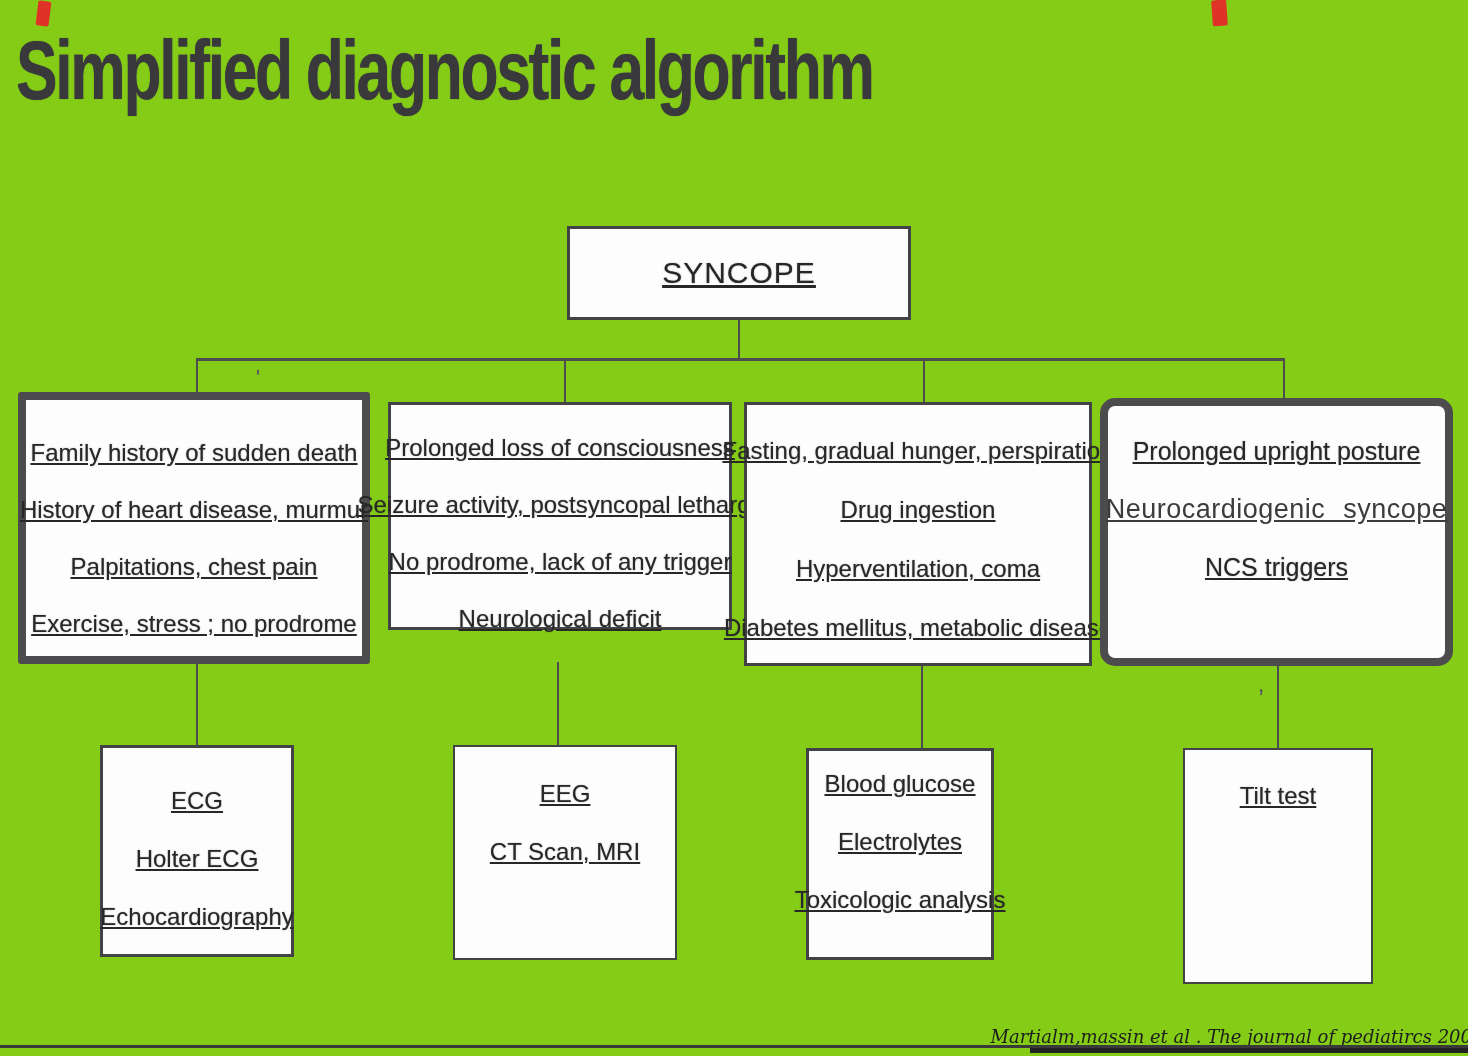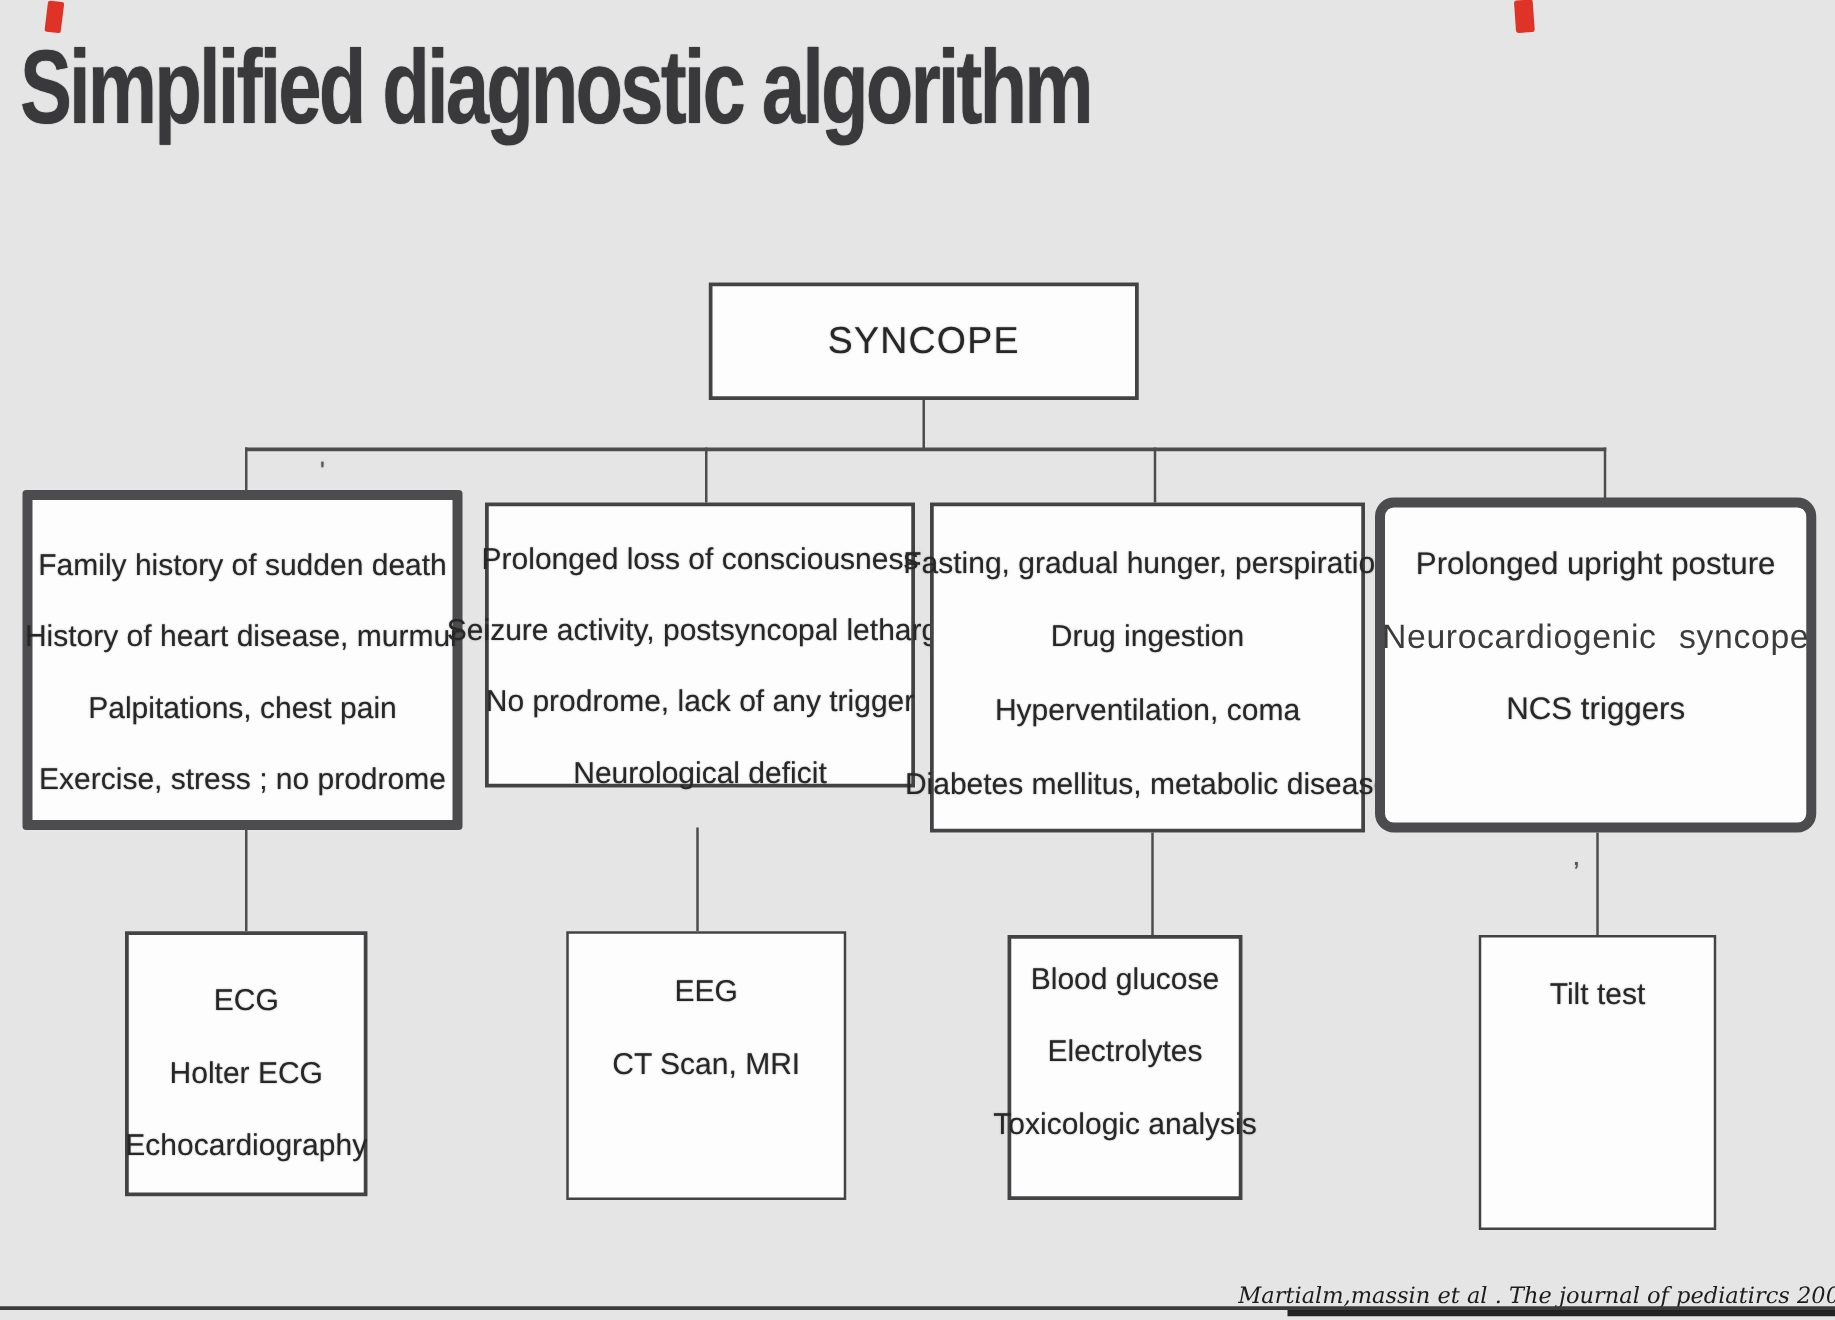--- a/index.html
+++ b/index.html
@@ -1,17 +1,17 @@
 <!DOCTYPE html>
 <html><head>
 <meta charset="utf-8">
 <style>
   html,body{margin:0;padding:0;background:#ffffff;}
   #slide{
-    position:relative;width:1468px;height:1056px;background:#e5e5e5;overflow:hidden;
+    position:relative;width:1468px;height:1056px;background:#84cc16;overflow:hidden;
     font-family:"Liberation Sans",sans-serif;
   }
   
   #title{
     position:absolute;left:16px;top:22px;
     font-size:80px;font-weight:bold;letter-spacing:-3px;
     color:#39393b;white-space:nowrap;
     transform:scaleX(0.78) scaleY(1.05);transform-origin:left top;
     text-shadow:0 0 1px #4a4a4a;
   }
@@ -19,20 +19,21 @@
   .box{
     position:absolute;background:#fdfdfd;box-sizing:border-box;
     display:flex;flex-direction:column;align-items:center;
     color:#272727;text-align:center;
   }
   .thin{border:3px solid #434345;}
   .thick{border:8px solid #4c4c4e;border-radius:3px;}
   .line{
     white-space:nowrap;
     text-shadow:0 0 1.3px rgba(45,45,45,0.55);
+    text-decoration:underline;
   }
   
   #root-box{left:567px;top:226px;width:344px;height:94px;justify-content:center;}
   #root-box .line{font-size:30px;letter-spacing:1px;}
   
   .branch .line{font-size:24px;line-height:57px;}
   #branch-1{left:18px;top:392px;width:352px;height:272px;padding-top:24px;}
   #branch-2{left:388px;top:402px;width:344px;height:228px;padding-top:14px;}
   #branch-3{left:744px;top:402px;width:348px;height:264px;padding-top:16px;}
   #branch-3 .line{line-height:59px;}

